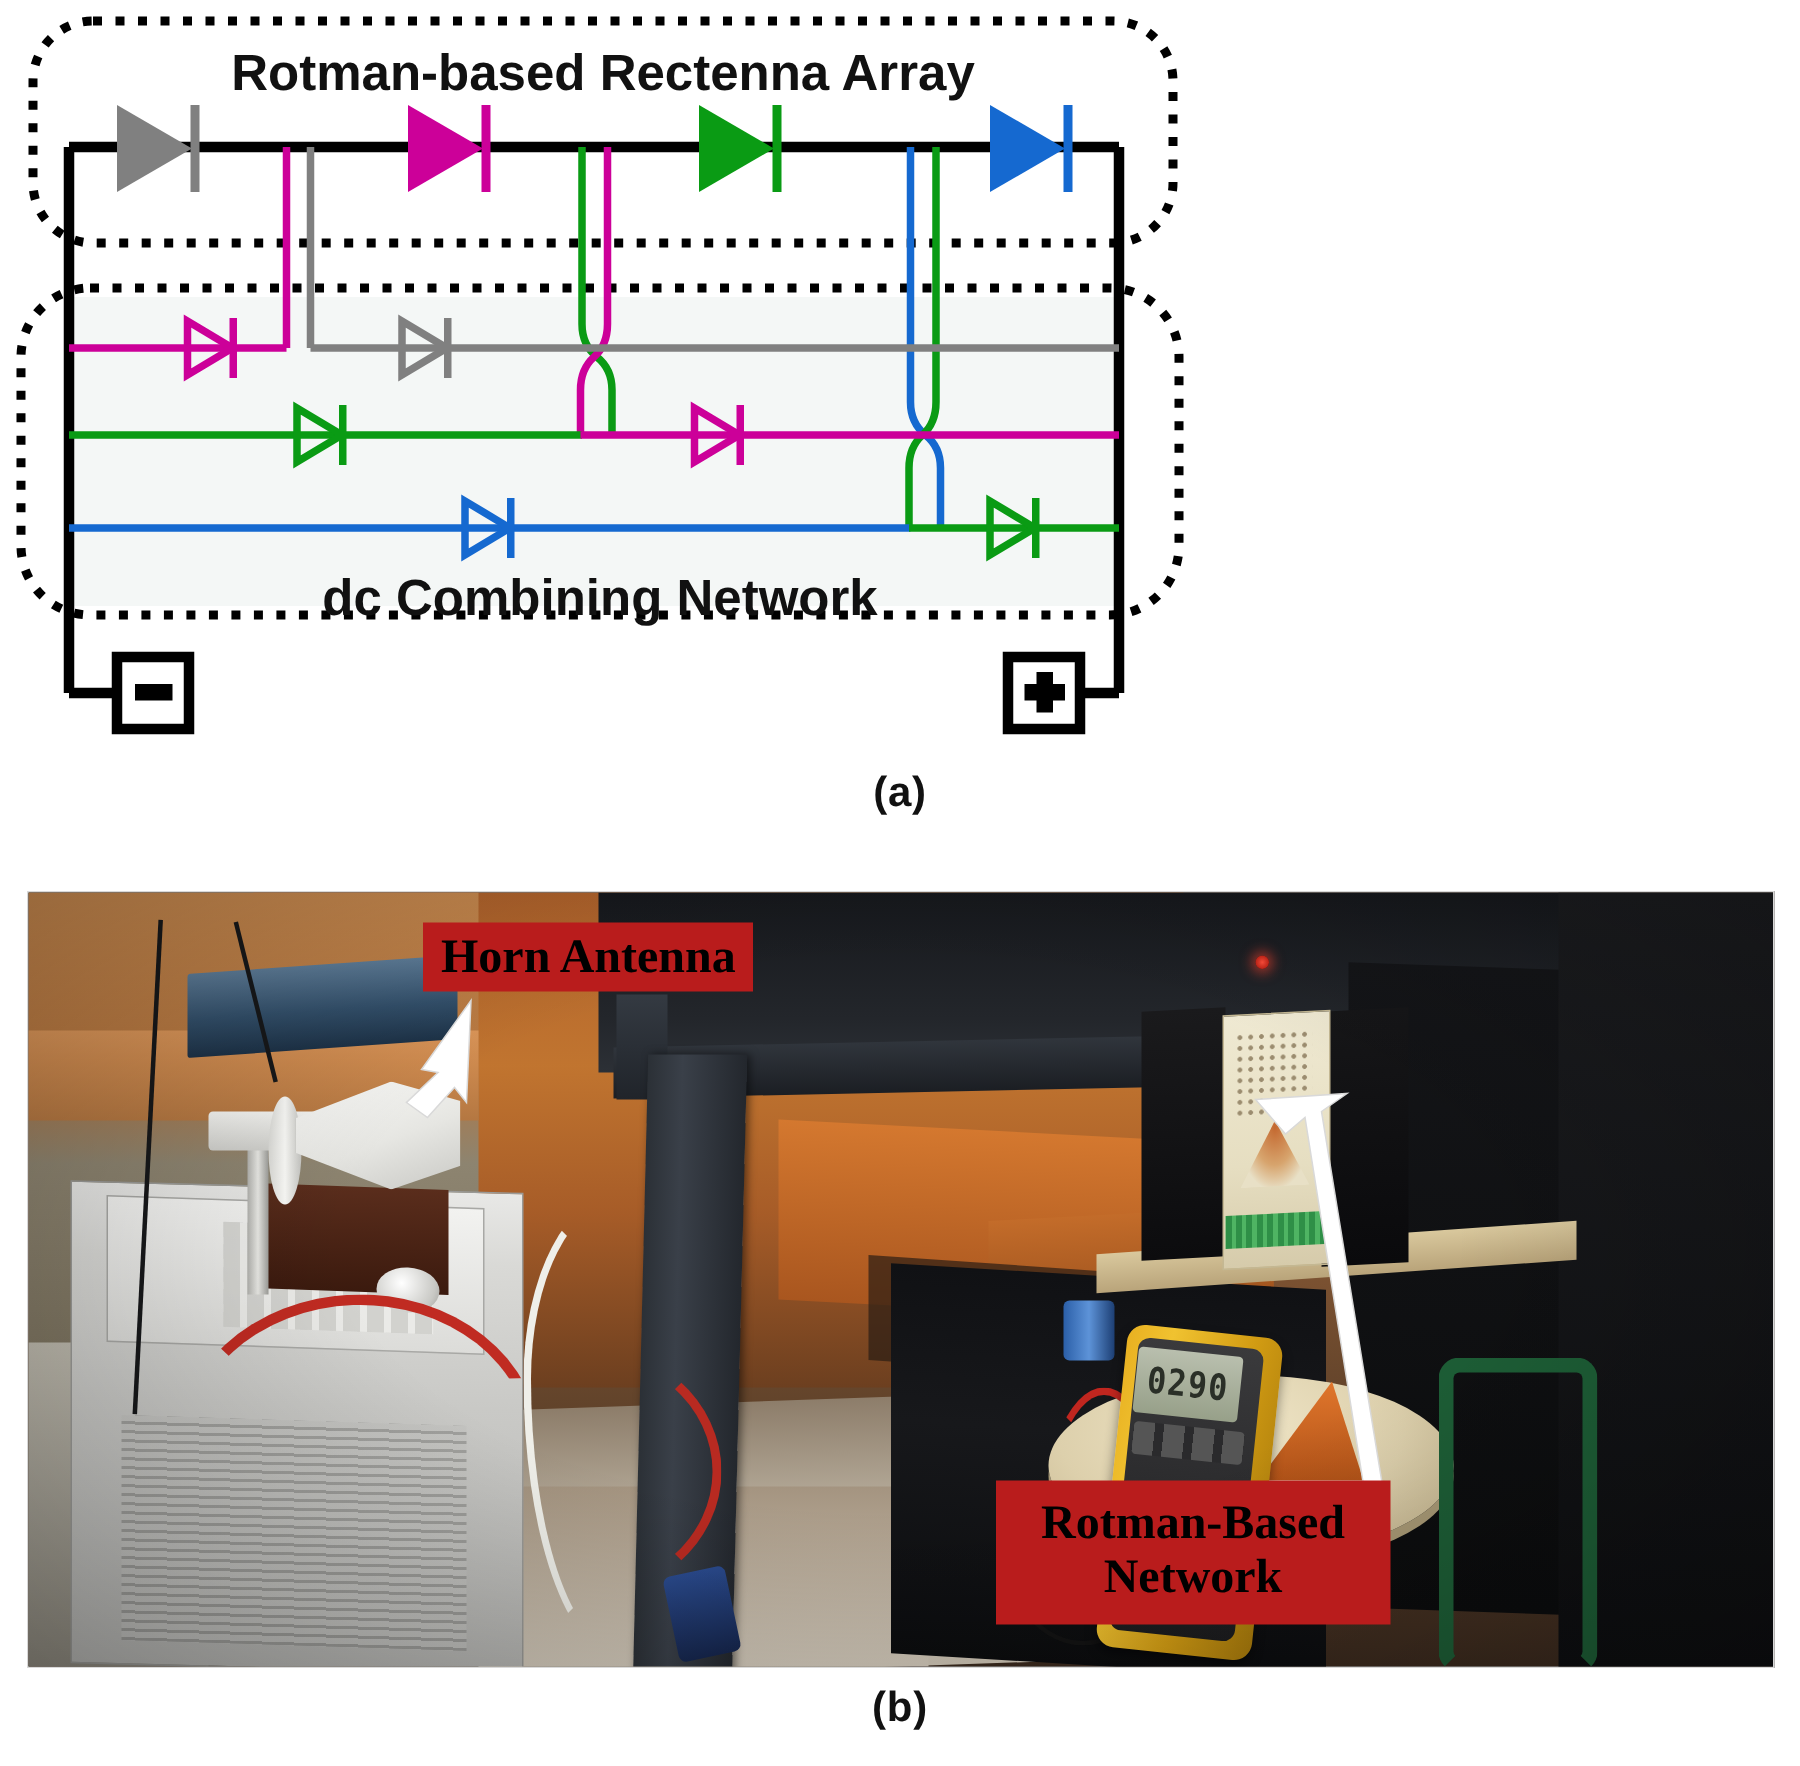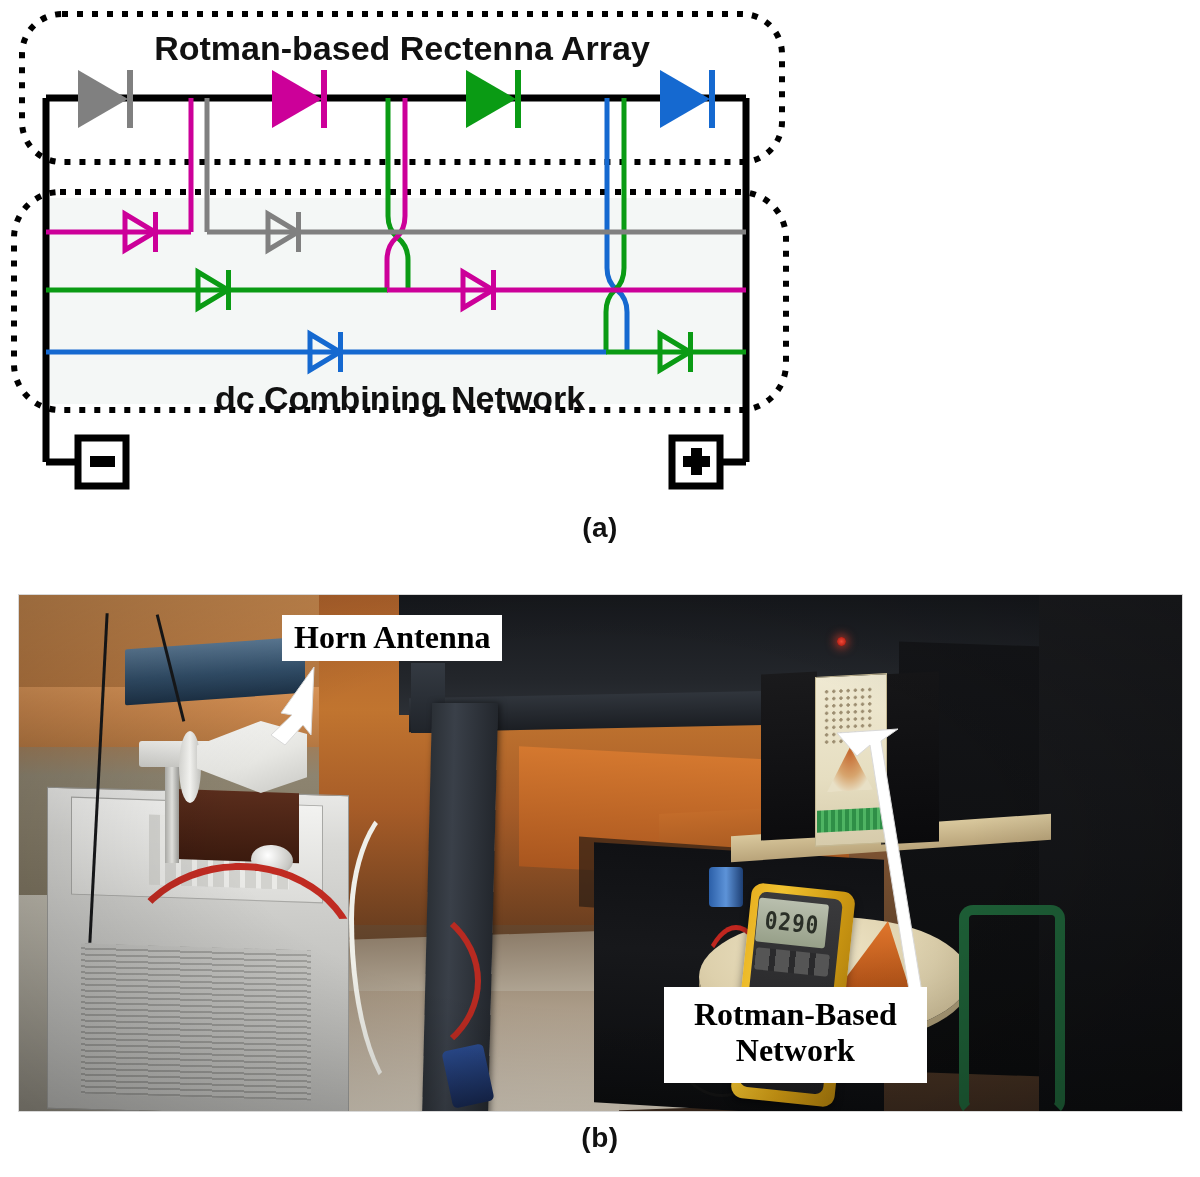--- a/index.html
+++ b/index.html
@@ -362,21 +362,21 @@
     border-radius:4px;
   }
   .ph-vignette {
     position:absolute; inset:0;
     background: radial-gradient(ellipse at 50% 45%, rgba(0,0,0,0) 45%, rgba(0,0,0,.28) 100%);
     pointer-events:none;
   }
   
   .photo-label {
     position:absolute;
-    background:#ffffff;
+    background:#b91c1c;
     color:#000000;
     font-family:"Liberation Serif", serif;
     font-weight:bold;
     text-align:center;
     line-height:1.12;
     padding:5px 12px;
     white-space:pre-line;
   }
   .label-horn {
     left:263px; top:20px;

